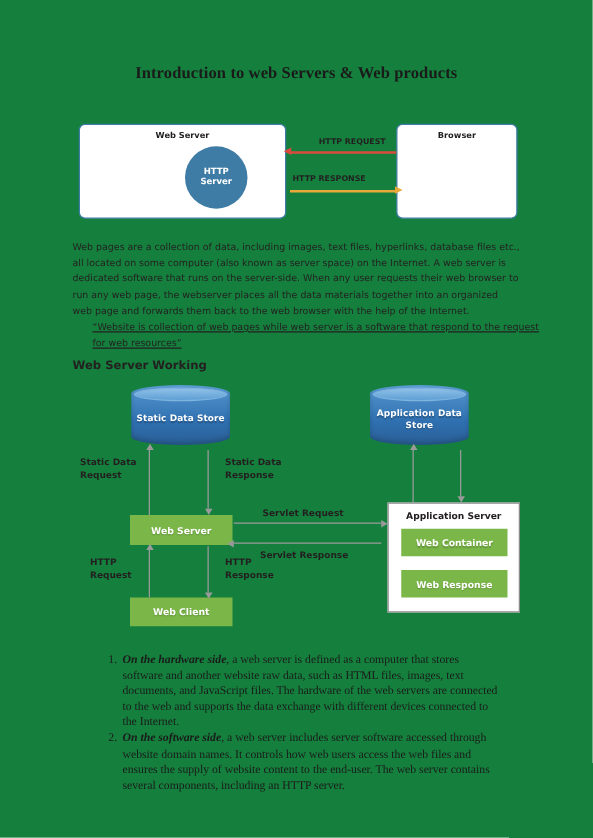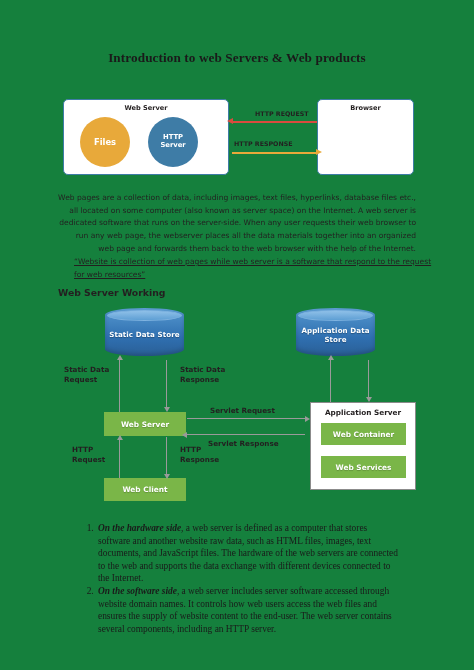--- a/index.html
+++ b/index.html
@@ -164,21 +164,21 @@
   
   .body-para {
     position: absolute;
     left: 58px;
     top: 192px;
     width: 358px;
     font-family: "DejaVu Sans", sans-serif;
     font-size: 7.55px;
     line-height: 12.7px;
     color: #231f20;
-    text-align: right;
+    text-align: left;
   }
   .quote-line {
     position: absolute;
     left: 58px;
     top: 256px;
     width: 358px;
     font-family: "DejaVu Sans", sans-serif;
     font-size: 7.55px;
     line-height: 12.7px;
     color: #231f20;
@@ -351,21 +351,20 @@
 <body>
 
 <div class="page">
 
   <div class="doc-title">Introduction to web Servers &amp; Web products</div>
 
   <div class="diagram1">
 
     <div class="box-webserver">
       <div class="box-label-top">Web Server</div>
-      <div class="circle-files">Files</div>
       <div class="circle-http">
         <span>HTTP</span>
         <span>Server</span>
       </div>
     </div>
 
     <div class="box-browser">
       <div class="box-label-top">Browser</div>
     </div>
 
@@ -391,21 +390,21 @@
       <span class="cyl-txt">Application Data Store</span>
     </div>
 
     <div class="gbox gbox-webserver">Web Server</div>
     <div class="gbox gbox-webclient">Web Client</div>
 
     <div class="appserver-box">
       <div class="appserver-label">Application Server</div>
     </div>
     <div class="gbox gbox-container">Web Container</div>
-    <div class="gbox gbox-services">Web Services</div>
+    <div class="gbox gbox-services">Web Response</div>
 
     <div class="gray-v ar-up" style="left:61px; top:54px; height:52px;"></div>
     <div class="d2-label" style="left:6px; top:59px;">Static Data<br>Request</div>
 
     <div class="gray-v ar-down" style="left:108px; top:54px; height:47px;"></div>
     <div class="d2-label" style="left:122px; top:59px;">Static Data<br>Response</div>
 
     <div class="gray-h ar-right" style="left:129px; top:112px; width:118px;"></div>
     <div class="d2-label" style="left:152px; top:100px;">Servlet Request</div>
 

